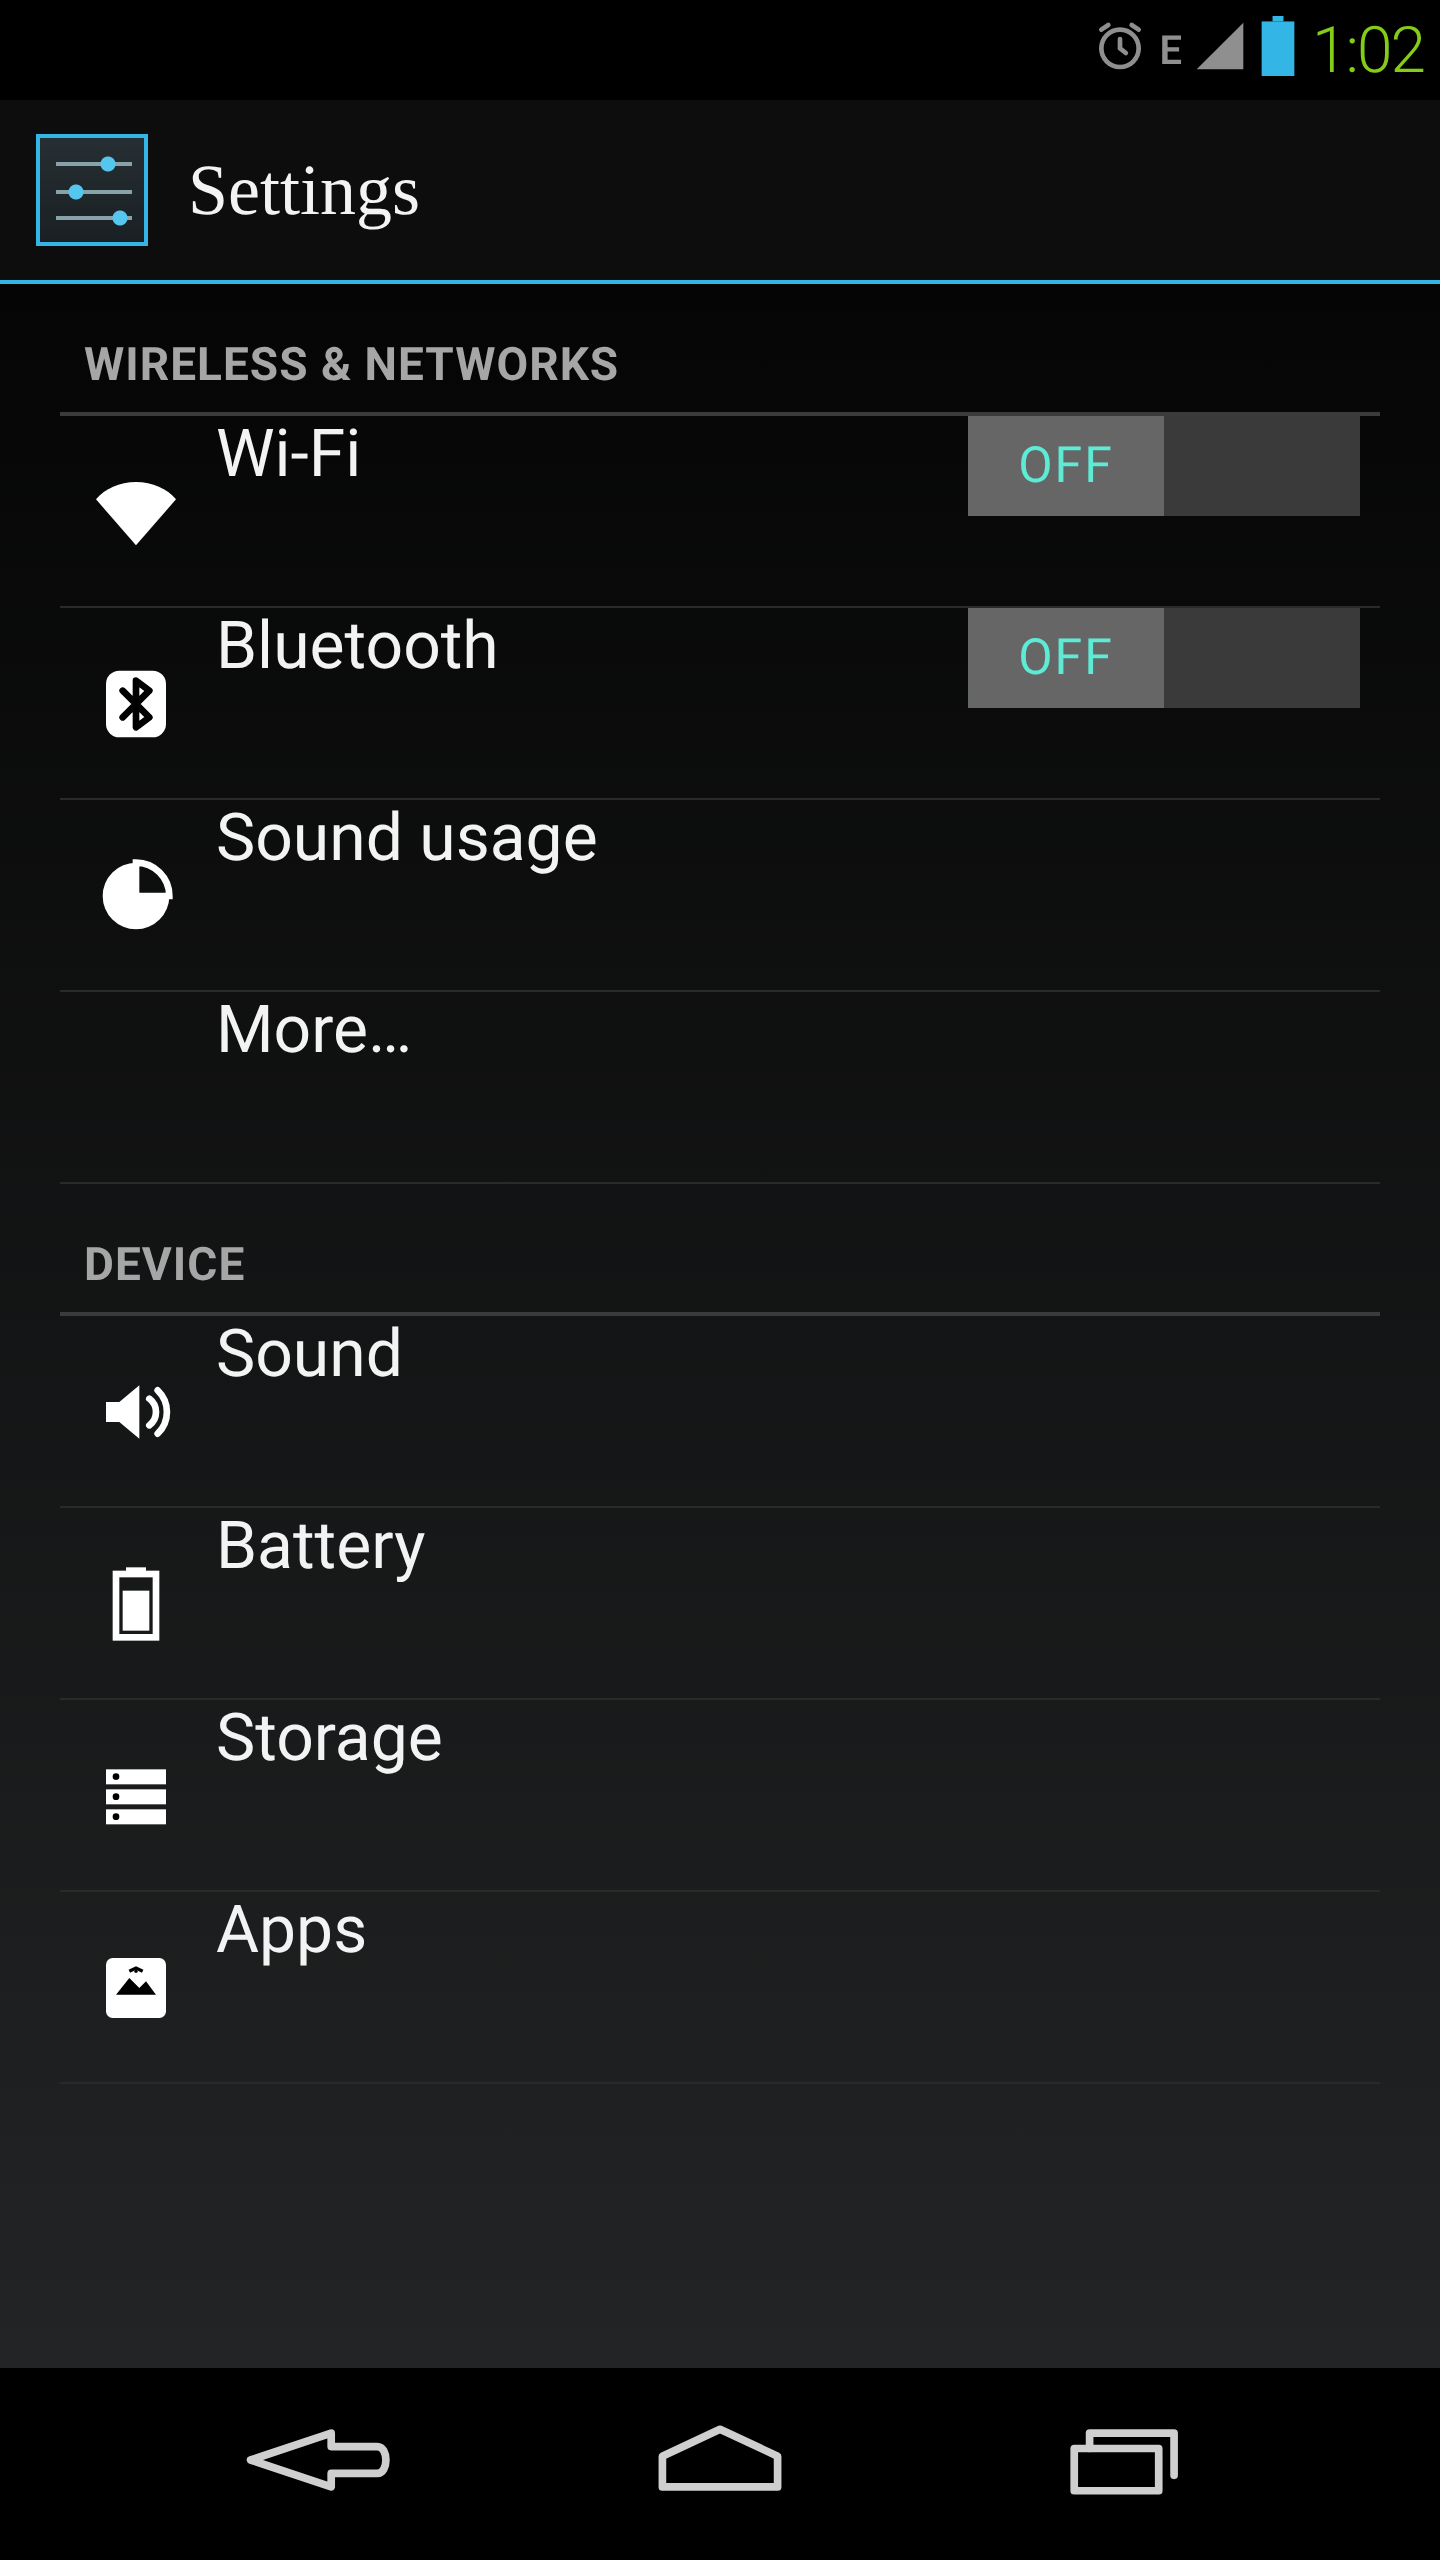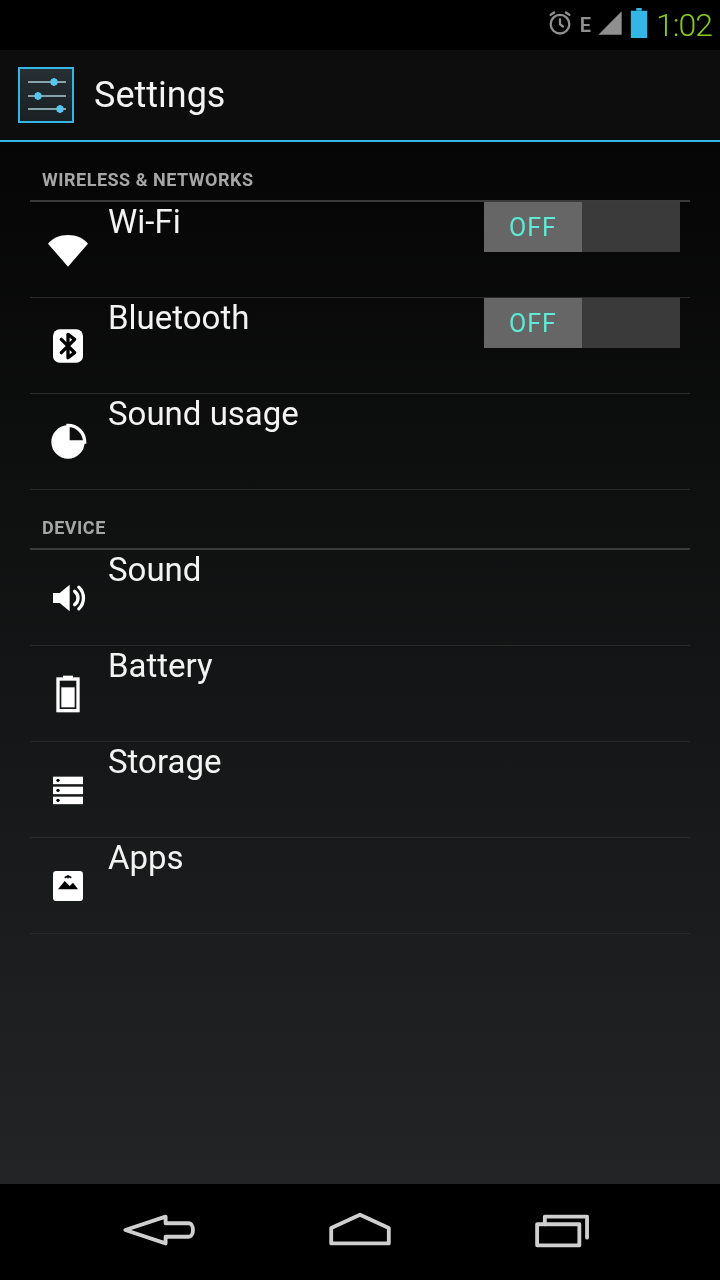--- a/index.html
+++ b/index.html
@@ -30,20 +30,21 @@
 
   
   .action-bar {
     height: 92px;
     display:flex;
     align-items:center;
     padding: 0 18px;
     gap: 20px;
     background:#0d0d0d;
     border-bottom: 2px solid #33b5e5;
+    font-family: Liberation Serif, serif;
   }
   .app-icon {
     width:56px; height:56px;
     border:2px solid #33b5e5;
     background:
       radial-gradient(circle at 34px 13px, #55c6ee 3.5px, transparent 4px),
       radial-gradient(circle at 18px 27px, #55c6ee 3.5px, transparent 4px),
       radial-gradient(circle at 40px 40px, #55c6ee 3.5px, transparent 4px),
       linear-gradient(#88a2aa,#88a2aa) 8px 12px/38px 2px no-repeat,
       linear-gradient(#88a2aa,#88a2aa) 8px 26px/38px 2px no-repeat,
@@ -54,21 +55,21 @@
 
   
   .list {
     height: calc(1280px - 50px - 92px - 96px);
     padding: 0 30px;
     background: linear-gradient(to bottom, #050505 0%, #222425 100%);
     overflow:hidden;
   }
   .section-header {
     padding: 27px 12px 10px 12px;
-    font-size:18px;
+    font-size:23px;
     font-weight:700;
     letter-spacing:0.5px;
     color:#a6a6a6;
     border-bottom: 2px solid #3b3b3b;
   }
   .row {
     display:flex;
     min-height:96px;
     border-bottom:1px solid #2a2a2a;
   }
@@ -163,20 +164,24 @@
   <div class="row">
     <div class="icon-slot">
       <svg viewBox="0 0 24 24">
           <path d="M12 2a10 10 0 1 0 10 10h-10z" fill="#fff"></path>
           <path d="M12 2a10 10 0 0 1 10 10h-10z" fill="none" stroke="#fff" stroke-width="2"></path>
         </svg>
     </div>
     <div class="label">Sound usage</div>
   </div>
 
+  <div class="row no-icon">
+    <div class="icon-slot"></div>
+    <div class="label">More…</div>
+  </div>
 
   <div class="section-header">DEVICE</div>
 
   <div class="row">
     <div class="icon-slot">
       <svg viewBox="0 0 24 24">
           <path d="M3 9v6h4l6 5V4L7 9H3z"></path>
           <path d="M16 8a5 5 0 0 1 0 8M18.5 5.5a9 9 0 0 1 0 13" stroke="#fff" stroke-width="2" fill="none" stroke-linecap="round"></path>
         </svg>
     </div>

